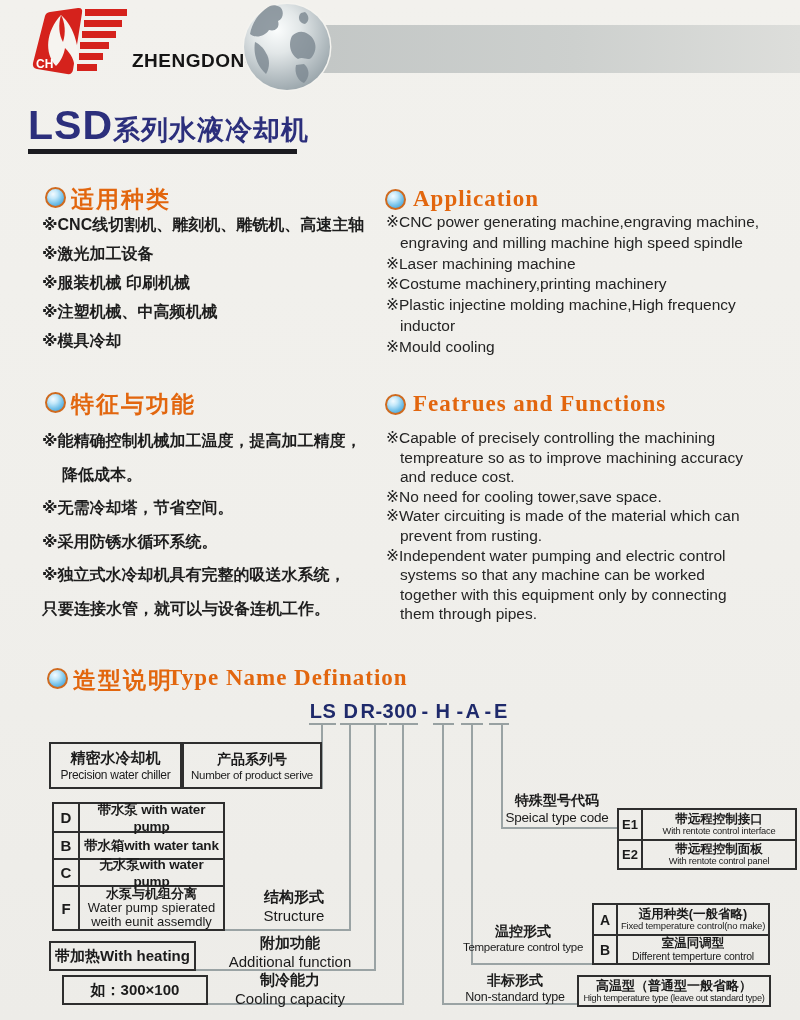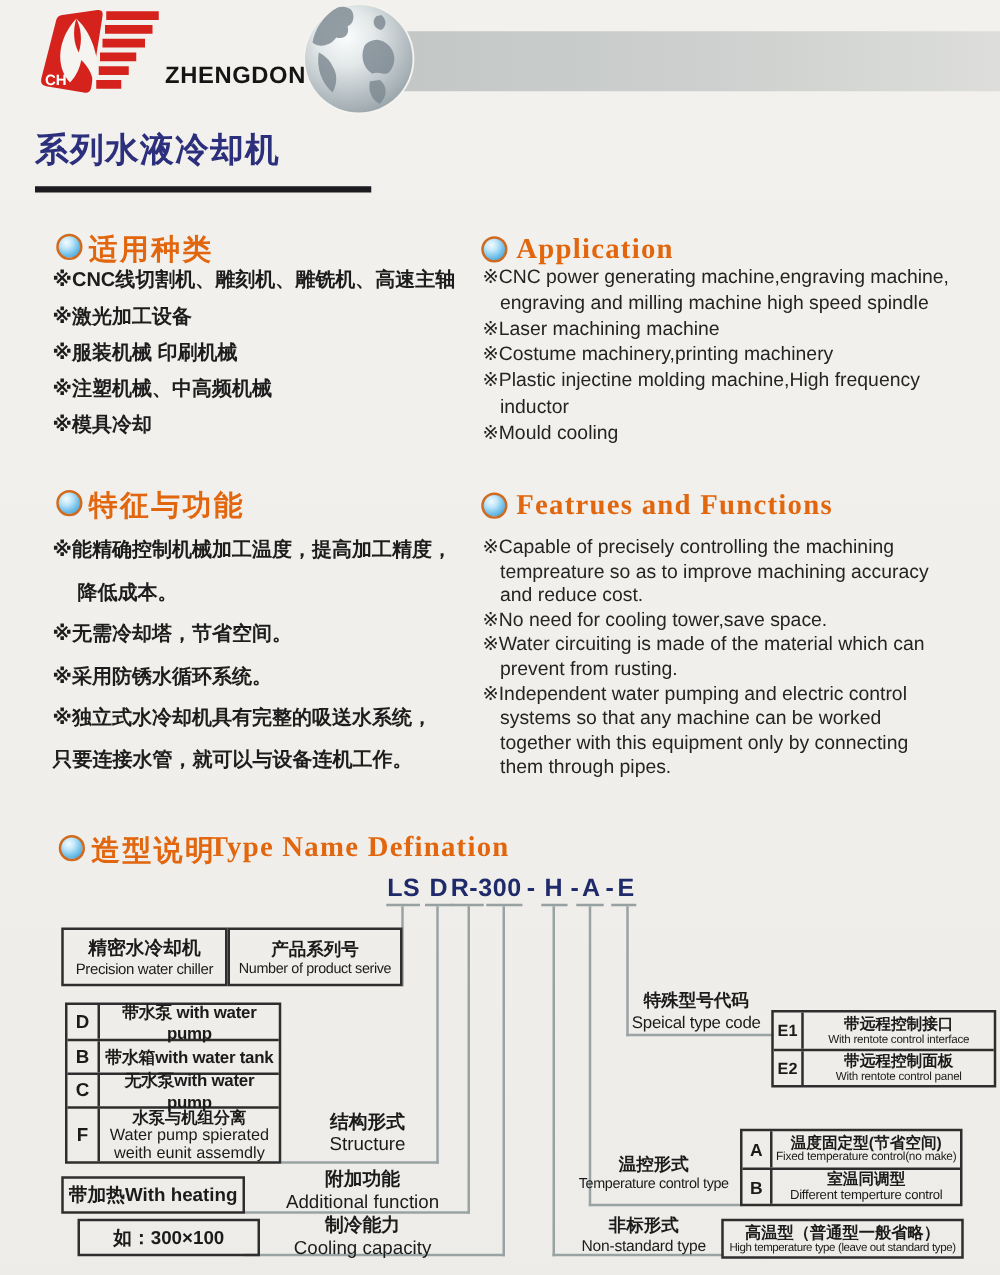--- a/index.html
+++ b/index.html
@@ -84,20 +84,21 @@
     <g fill="#7d8992" opacity="0.82">
       <path d="M31 5 C20 11 13 22 11 33 C17 38 26 35 30 29 C37 31 41 26 39 20 C45 18 45 9 41 6 C37 4 34 4 31 5 Z"></path>
       <path d="M16 41 C14 53 18 65 27 73 C31 66 31 58 27 52 C25 47 20 43 16 41 Z"></path>
       <path d="M53 35 C49 43 51 53 59 58 C65 55 69 61 73 56 C79 48 77 38 69 33 C63 29 57 31 53 35 Z"></path>
       <path d="M57 64 C55 72 59 80 65 82 C71 76 71 68 65 63 Z"></path>
       <path d="M62 12 C58 16 60 22 66 23 C71 20 70 14 66 11 Z"></path>
     </g>
   </svg>
 
   <div class="title">
+    <span class="latin">LSD</span>
       <span class="rest">系列水液冷却机</span>
   </div>
   <div class="title-rule"></div>
 
   <div class="sph" style="left:45px;top:187px"></div>
   <div class="hd-cn" style="left:71px;top:184px">适用种类</div>
   <div class="list-cn" style="left:42px;top:210px">
     <div>※CNC线切割机、雕刻机、雕铣机、高速主轴</div>
     <div>※激光加工设备</div>
     <div>※服装机械 印刷机械</div>
@@ -254,21 +255,21 @@
   </div>
 
   <div class="lbl" style="left:457px;top:923px;width:132px">
     <div class="cnl" style="font-size:14px">温控形式</div>
     <div class="enl" style="font-size:11.5px;letter-spacing:-0.3px">Temperature control type</div>
   </div>
   <div class="tbl" style="left:592px;top:903px;width:178px">
     <div class="trow" style="height:29px">
       <div class="tcode" style="width:24px;font-size:14px">A</div>
       <div class="tdesc">
-        <div class="cnl" style="font-size:12.5px;line-height:13.5px">温度固定型(节省空间)</div>
+        <div class="cnl" style="font-size:12.5px;line-height:13.5px">适用种类(一般省略)</div>
         <div class="enl" style="font-size:9.5px;line-height:10.5px;letter-spacing:-0.2px">Fixed temperature control(no make)</div>
       </div>
     </div>
     <div class="trow" style="height:29px">
       <div class="tcode" style="width:24px;font-size:14px">B</div>
       <div class="tdesc">
         <div class="cnl" style="font-size:12.5px;line-height:13.5px">室温同调型</div>
         <div class="enl" style="font-size:10.5px;line-height:11.5px;letter-spacing:-0.2px">Different temperture control</div>
       </div>
     </div>

